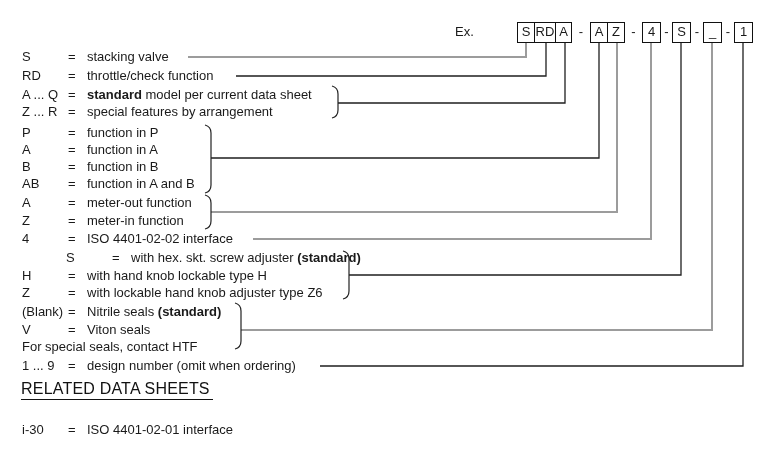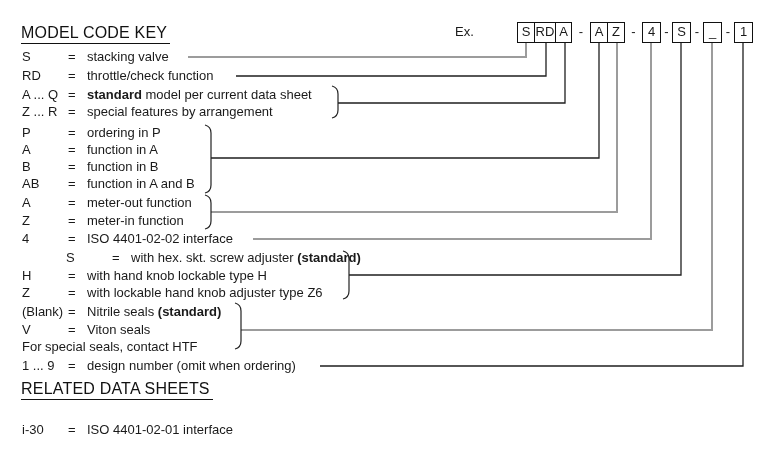--- a/index.html
+++ b/index.html
@@ -46,21 +46,20 @@
     <path class="ln-blk" d="M681,43 V275 H349"></path>
     <path class="ln-gray" d="M712,43 V330 H241"></path>
     <path class="ln-blk" d="M743,43 V366 H320"></path>
     <path class="br" d="M332,86 Q338,87.5 338,94 V110 Q338,116.5 332,118"></path>
     <path class="br" d="M205,125 Q211,126.5 211,133 V185 Q211,191.5 205,193"></path>
     <path class="br" d="M205,195 Q211,196.5 211,203 V221 Q211,227.5 205,229"></path>
     <path class="br" d="M343,251 Q349,252.5 349,259 V291 Q349,297.5 343,299"></path>
     <path class="br" d="M235,303 Q241,304.5 241,311 V341 Q241,347.5 235,349"></path>
   </svg>
 
-  <div class="h-title" style="left:21px;top:24px">MODEL CODE KEY</div>
 
   <span class="ex-label">Ex.</span>
 
   <div id="code-boxes">
       <div class="cbox" style="left: 517px; width: 18px;">S</div>
       <div class="cbox" style="left: 534px; width: 22px;">RD</div>
       <div class="cbox" style="left: 555px; width: 17px;">A</div>
       <div class="cbox" style="left: 590px; width: 18px;">A</div>
       <div class="cbox" style="left: 607px; width: 18px;">Z</div>
       <div class="cbox" style="left: 642px; width: 19px;">4</div>
@@ -72,21 +71,21 @@
       <div class="dash" style="left: 660.5px;">-</div>
       <div class="dash" style="left: 691px;">-</div>
       <div class="dash" style="left: 722px;">-</div>
     </div>
 
   <div id="key-rows">
       <div class="row" style="top: 48px;"><span class="code">S</span><span class="eq">=</span><span><span>stacking valve</span></span></div>
       <div class="row" style="top: 67px;"><span class="code">RD</span><span class="eq">=</span><span><span>throttle/check function</span></span></div>
       <div class="row" style="top: 86px;"><span class="code">A ... Q</span><span class="eq">=</span><span><b>standard</b><span> model per current data sheet</span></span></div>
       <div class="row" style="top: 103px;"><span class="code">Z ... R</span><span class="eq">=</span><span><span>special features by arrangement</span></span></div>
-      <div class="row" style="top: 124px;"><span class="code">P</span><span class="eq">=</span><span><span>ordering in P</span></span></div>
+      <div class="row" style="top: 124px;"><span class="code">P</span><span class="eq">=</span><span><span>function in P</span></span></div>
       <div class="row" style="top: 141px;"><span class="code">A</span><span class="eq">=</span><span><span>function in A</span></span></div>
       <div class="row" style="top: 158px;"><span class="code">B</span><span class="eq">=</span><span><span>function in B</span></span></div>
       <div class="row" style="top: 175px;"><span class="code">AB</span><span class="eq">=</span><span><span>function in A and B</span></span></div>
       <div class="row" style="top: 194px;"><span class="code">A</span><span class="eq">=</span><span><span>meter-out function</span></span></div>
       <div class="row" style="top: 212px;"><span class="code">Z</span><span class="eq">=</span><span><span>meter-in function</span></span></div>
       <div class="row" style="top: 230px;"><span class="code">4</span><span class="eq">=</span><span><span>ISO 4401-02-02 interface</span></span></div>
       <div class="row" style="top: 249px; margin-left: 44px;"><span class="code">S</span><span class="eq">=</span><span><span>with hex. skt. screw adjuster </span><b>(standard)</b></span></div>
       <div class="row" style="top: 267px;"><span class="code">H</span><span class="eq">=</span><span><span>with hand knob lockable type H</span></span></div>
       <div class="row" style="top: 284px;"><span class="code">Z</span><span class="eq">=</span><span><span>with lockable hand knob adjuster type Z6</span></span></div>
       <div class="row" style="top: 303px;"><span class="code">(Blank)</span><span class="eq">=</span><span><span>Nitrile seals </span><b>(standard)</b></span></div>

